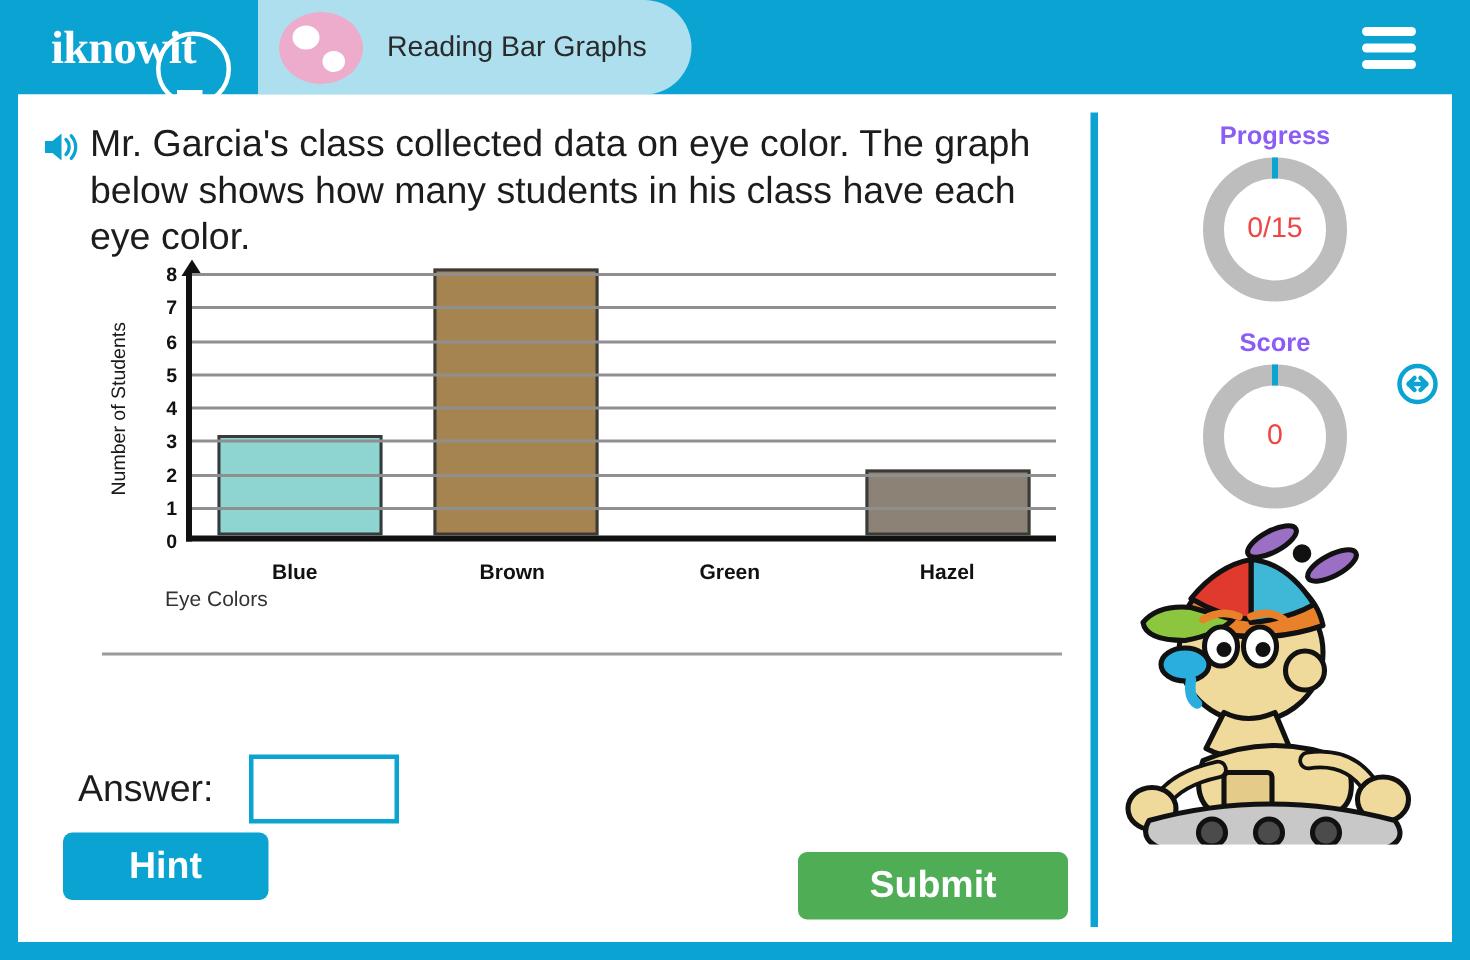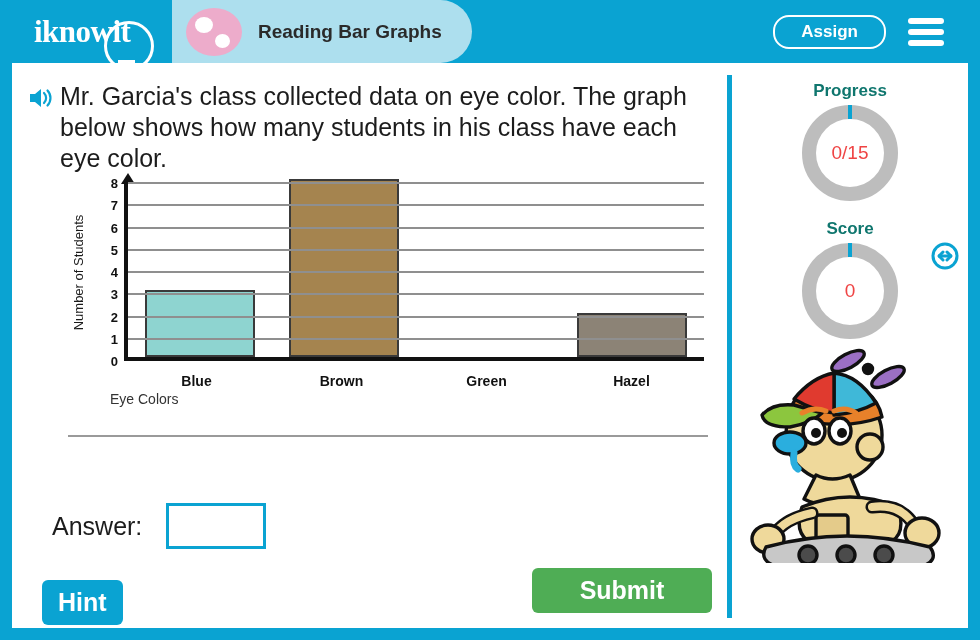--- a/index.html
+++ b/index.html
@@ -73,21 +73,20 @@
 
   .title-pill {
     height: 63px;
     background: #addfee;
     display: flex;
     align-items: center;
     padding-right: 30px;
     border-top-right-radius: 34px;
     border-bottom-right-radius: 34px;
     flex: none;
-    font-weight: bold;
   }
   .title-avatar {
     width: 56px; height: 48px;
     border-radius: 50%;
     background: #edaccb;
     margin-left: 14px;
     margin-right: 16px;
     position: relative;
     flex: none;
   }
@@ -317,28 +316,28 @@
     color: #1c1c1c;
     text-align: center;
     box-sizing: border-box;
     outline: none;
     font-family: "Liberation Sans", sans-serif;
   }
 
   
   .hint-btn {
     position: absolute;
-    left: 30px; top: 517px;
+    left: 30px; top: 492px;
     background: #0aa3d2;
     color: #ffffff;
     font-size: 25px;
     font-weight: bold;
     border: none;
     border-radius: 6px;
-    padding: 8px 16px;
+    padding: 8px 44px;
     cursor: pointer;
     font-family: "Liberation Sans", sans-serif;
   }
   .submit-btn {
     position: absolute;
     left: 520px; top: 505px;
     width: 180px;
     background: #4fad55;
     color: #ffffff;
     font-size: 25px;
@@ -353,21 +352,21 @@
   
   .sidebar {
     position: absolute;
     left: 720px; top: 0;
     width: 236px; height: 565px;
   }
   .side-heading {
     text-align: center;
     font-size: 17px;
     font-weight: bold;
-    color: #0f766e;
+    color: #8b5cf6;
     margin-top: 18px;
   }
   .donut-wrap {
     display: flex;
     justify-content: center;
     margin-top: 4px;
     position: relative;
   }
   .donut {
     width: 96px; height: 96px;
@@ -424,21 +423,20 @@
     <div class="title-pill">
       <div class="title-avatar">
         <span class="dot d1"></span>
         <span class="dot d2"></span>
       </div>
       <span class="title-text">Reading Bar Graphs</span>
     </div>
 
     <div class="header-spacer"></div>
 
-    <button class="assign-btn">Assign</button>
 
     <div class="hamburger">
       <span></span>
       <span></span>
       <span></span>
     </div>
   </div>
 
   <div class="content">
 

